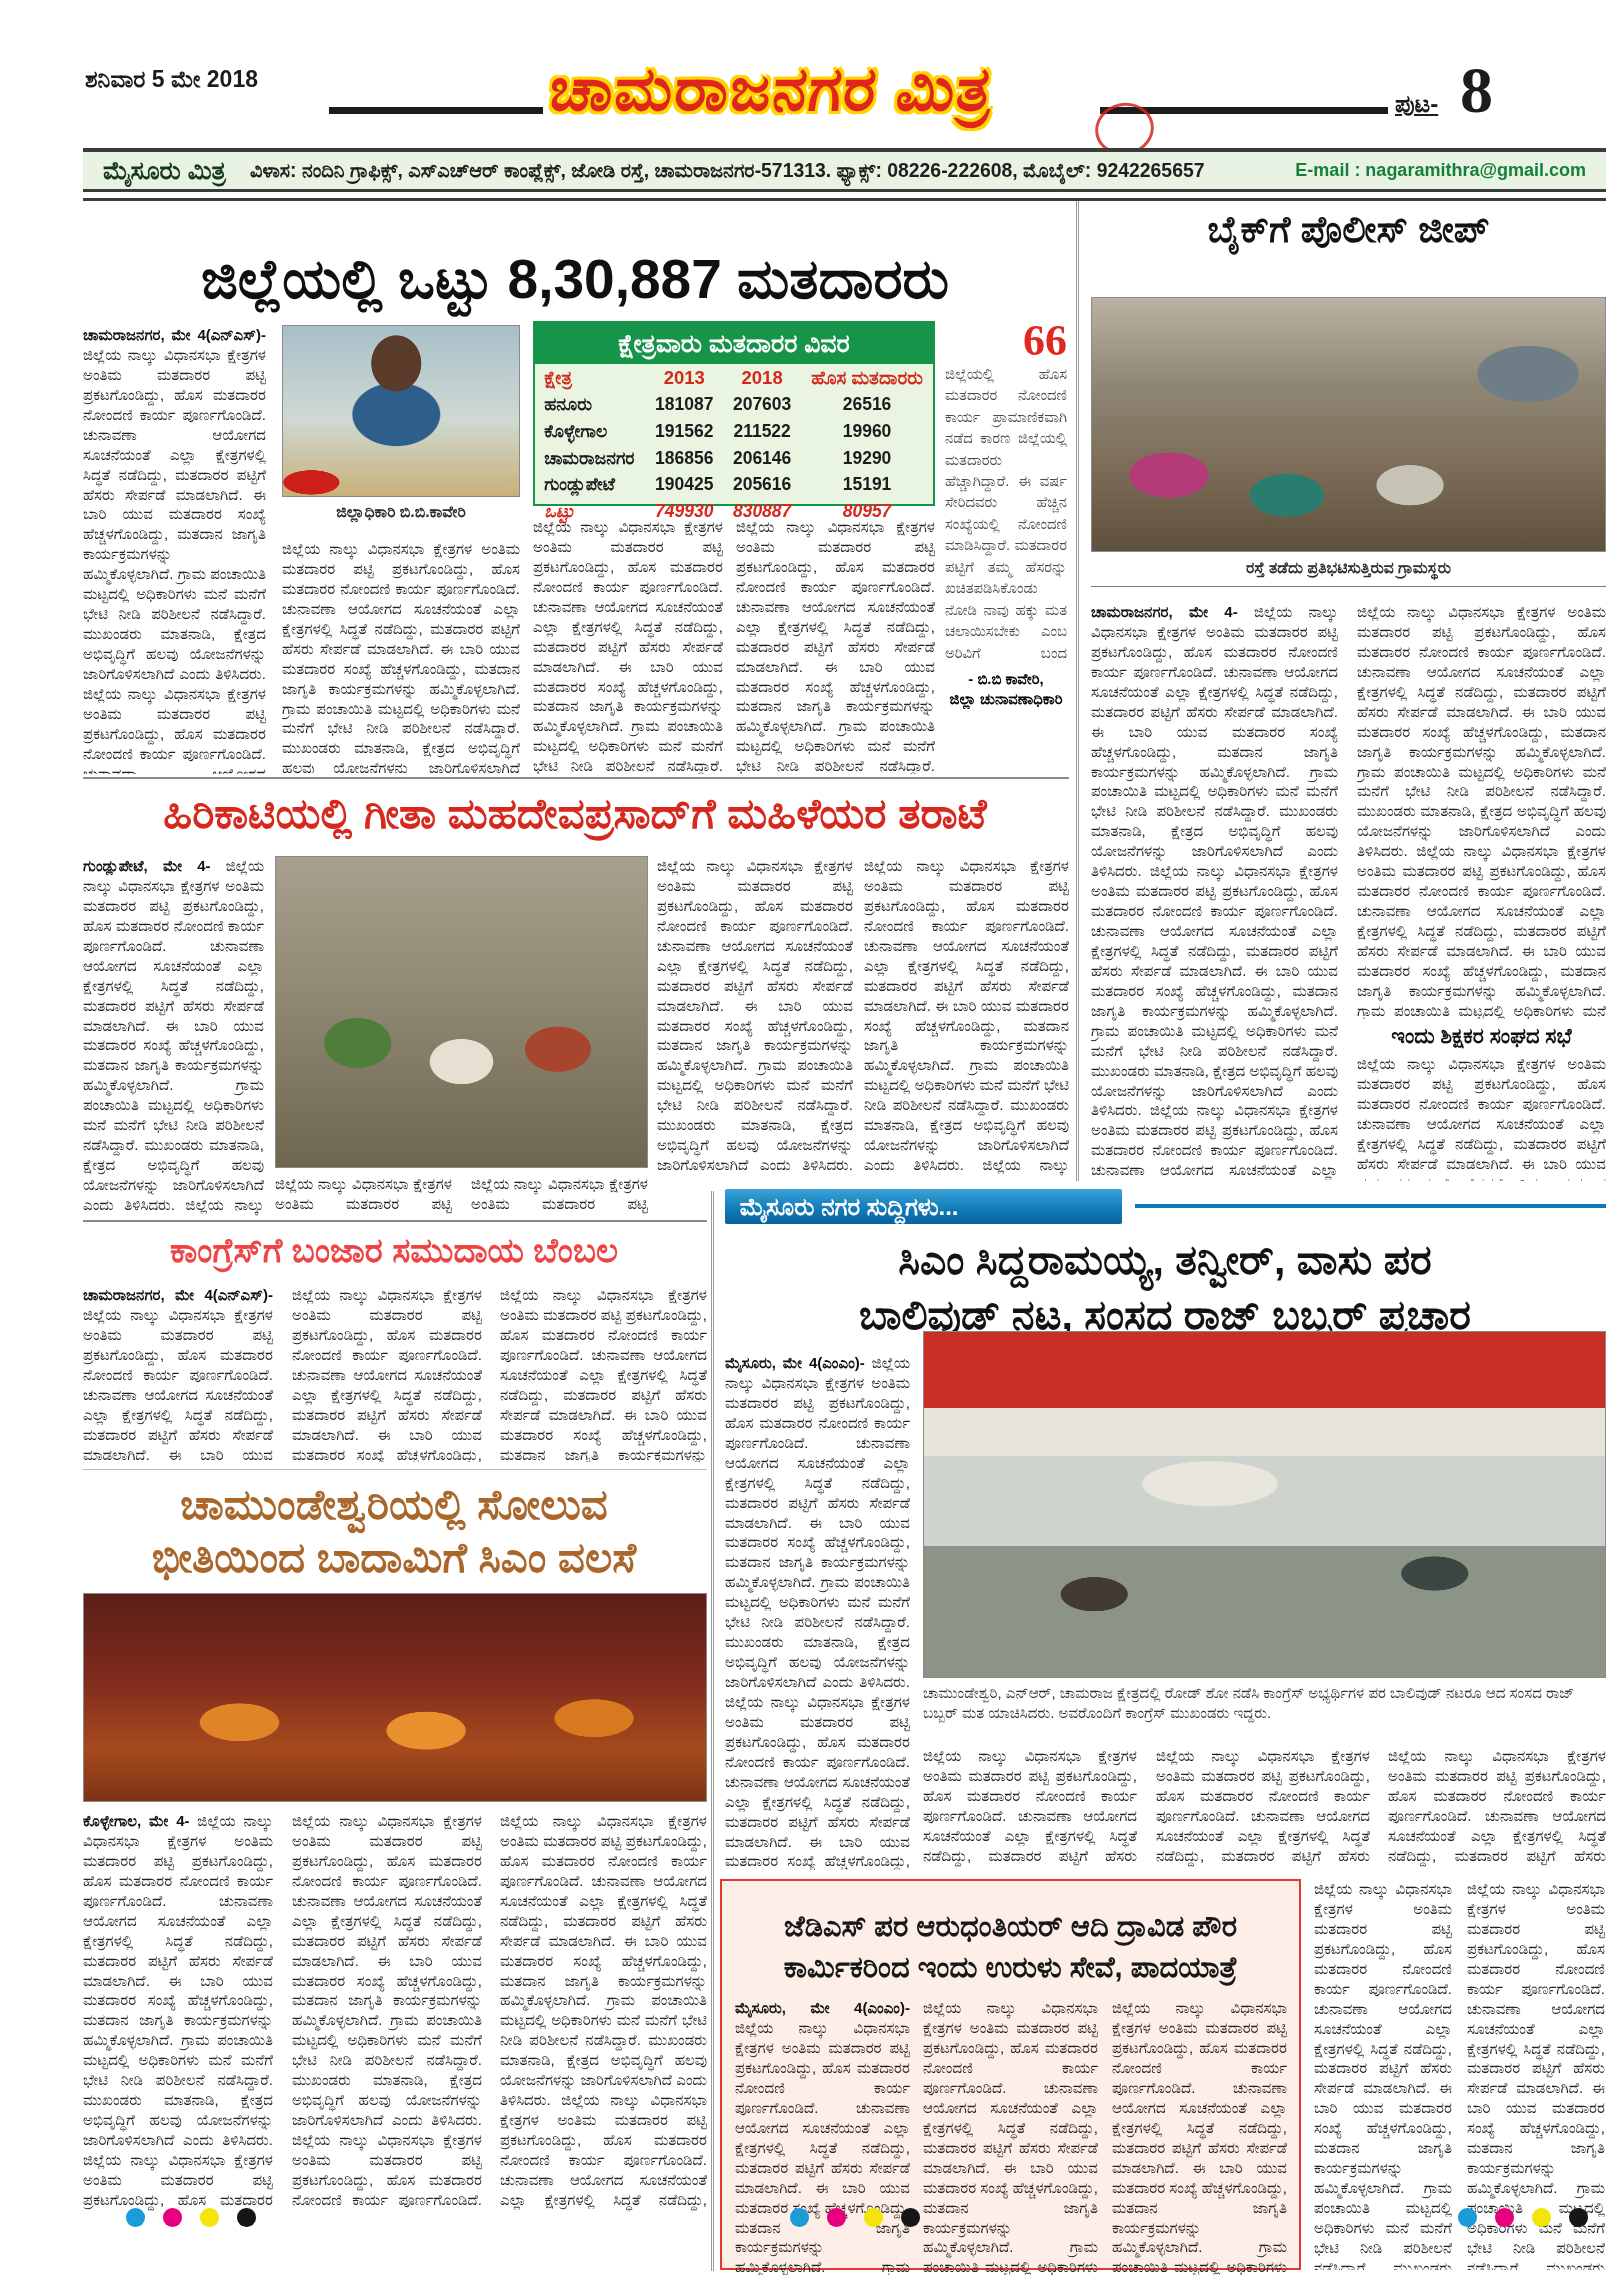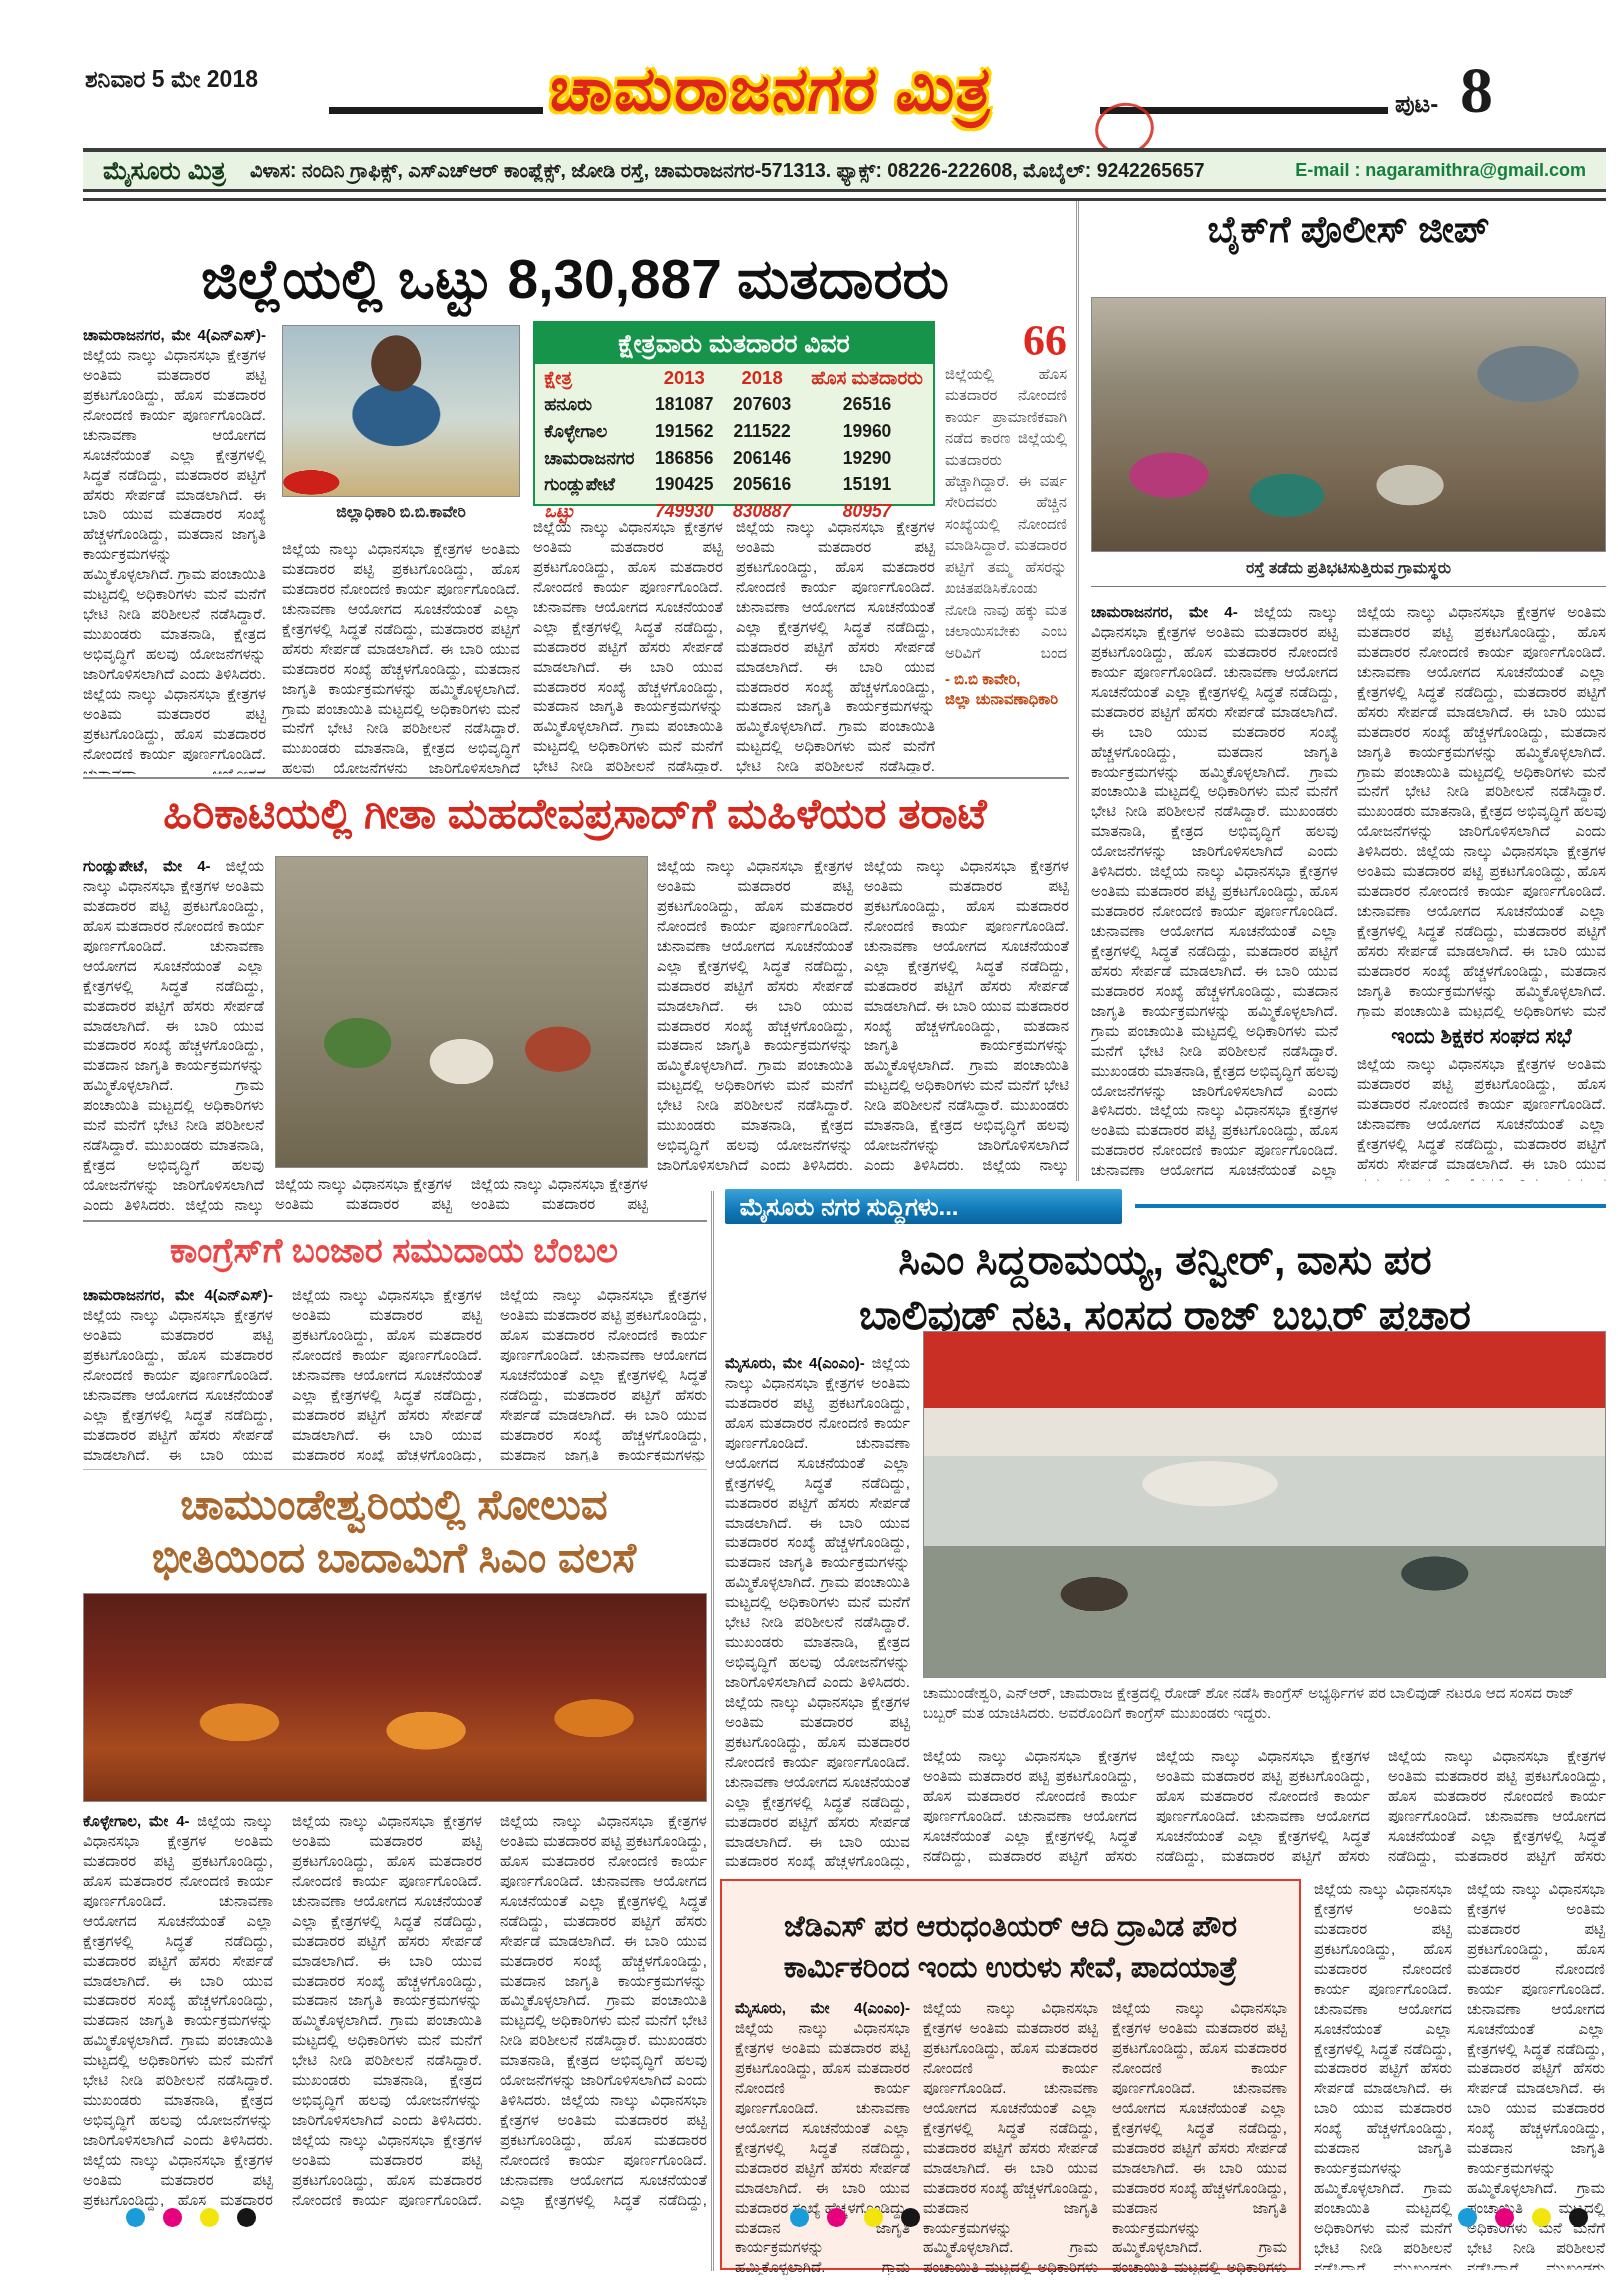--- a/index.html
+++ b/index.html
@@ -46,21 +46,21 @@
   .vtable-title { background:#169449; color:#ffffff; font-size:25px; font-weight:bold; text-align:center; line-height:41px; }
   table.vtable { width:100%; border-collapse:collapse; font-size:17.5px; }
   table.vtable td { padding:2.8px 9.2px; text-align:center; font-weight:bold; color:#1c1c1c; }
   table.vtable td:first-child { text-align:left;margin-left:48px; }
   tr.vhead td { color:#d4281c; font-size:18.5px; }
   tr.vtotal td { color:#d4281c; font-style:italic; }
 
   
   .quote-mark { font-family:"Liberation Serif", serif; font-size:44px; font-weight:bold; color:#e02820; line-height:.8; text-align:right; }
   .quote-text { font-size:14.8px; line-height:1.45; color:#4a4a4a; text-align:justify; overflow:hidden; }
-  .quote-sign { font-size:14.8px; font-weight:bold; color:#c2410c; text-align:left; line-height:1.4; }
+  .quote-sign { font-size:14.8px; font-weight:bold; color:#000000; text-align:center; line-height:1.4; }
 
   
   .mys-banner { background:linear-gradient(180deg,#3ba3d8 0%,#0f78b8 60%,#0a639c 100%);
                 color:#fff; font-size:24px; font-weight:bold; line-height:35px; padding-left:14.8px; border-radius:1.8px; }
   .mys-banner-line { height:3.7px; background:#0f78b8; }
 
   .subhead { font-size:21px; font-weight:bold; color:#111; text-align:center; }
 
   
   .jds-box { border:2.8px solid #e03a2c; background:#fdeee7; padding:25px 13px; }
@@ -100,21 +100,21 @@
 </style>
 </head>
 <body>
 
 <div id="page">
 
   <div class="abs date-line" style="left:85px; top:66px;">ಶನಿವಾರ 5 ಮೇ 2018</div>
   <div class="abs head-rule" style="left:329px; top:107px; width:214px;"></div>
   <div class="abs masthead" style="left:550px; top:54px;">ಚಾಮರಾಜನಗರ ಮಿತ್ರ</div>
   <div class="abs head-rule" style="left:1100px; top:107px; width:288px;"></div>
-  <div class="abs page-label" style="left:1395px; top:90px;">ಪುಟ-</div>
+  <div class="abs page-label" style="left:1395px; top:90px;text-decoration:underline;">ಪುಟ-</div>
   <div class="abs page-number" style="left:1460px; top:57px;">8</div>
   <div class="abs stamp" style="left:1095px; top:103px;"></div>
 
   <div class="abs address-bar" style="left:83px; top:148px; width:1523px; height:44px;align-items:center;">
     <span class="address-paper">ಮೈಸೂರು ಮಿತ್ರ</span>
     <span class="address-text">ವಿಳಾಸ: ನಂದಿನಿ ಗ್ರಾಫಿಕ್ಸ್, ಎಸ್‌ಎಚ್‌ಆರ್ ಕಾಂಪ್ಲೆಕ್ಸ್, ಜೋಡಿ ರಸ್ತೆ, ಚಾಮರಾಜನಗರ-571313. ಫ್ಯಾಕ್ಸ್: 08226-222608, ಮೊಬೈಲ್: 9242265657</span>
     <span class="address-email">E-mail : nagaramithra@gmail.com</span>
   </div>
   <div class="abs under-rule" style="left:83px; top:198px; width:1523px;"></div>
 

